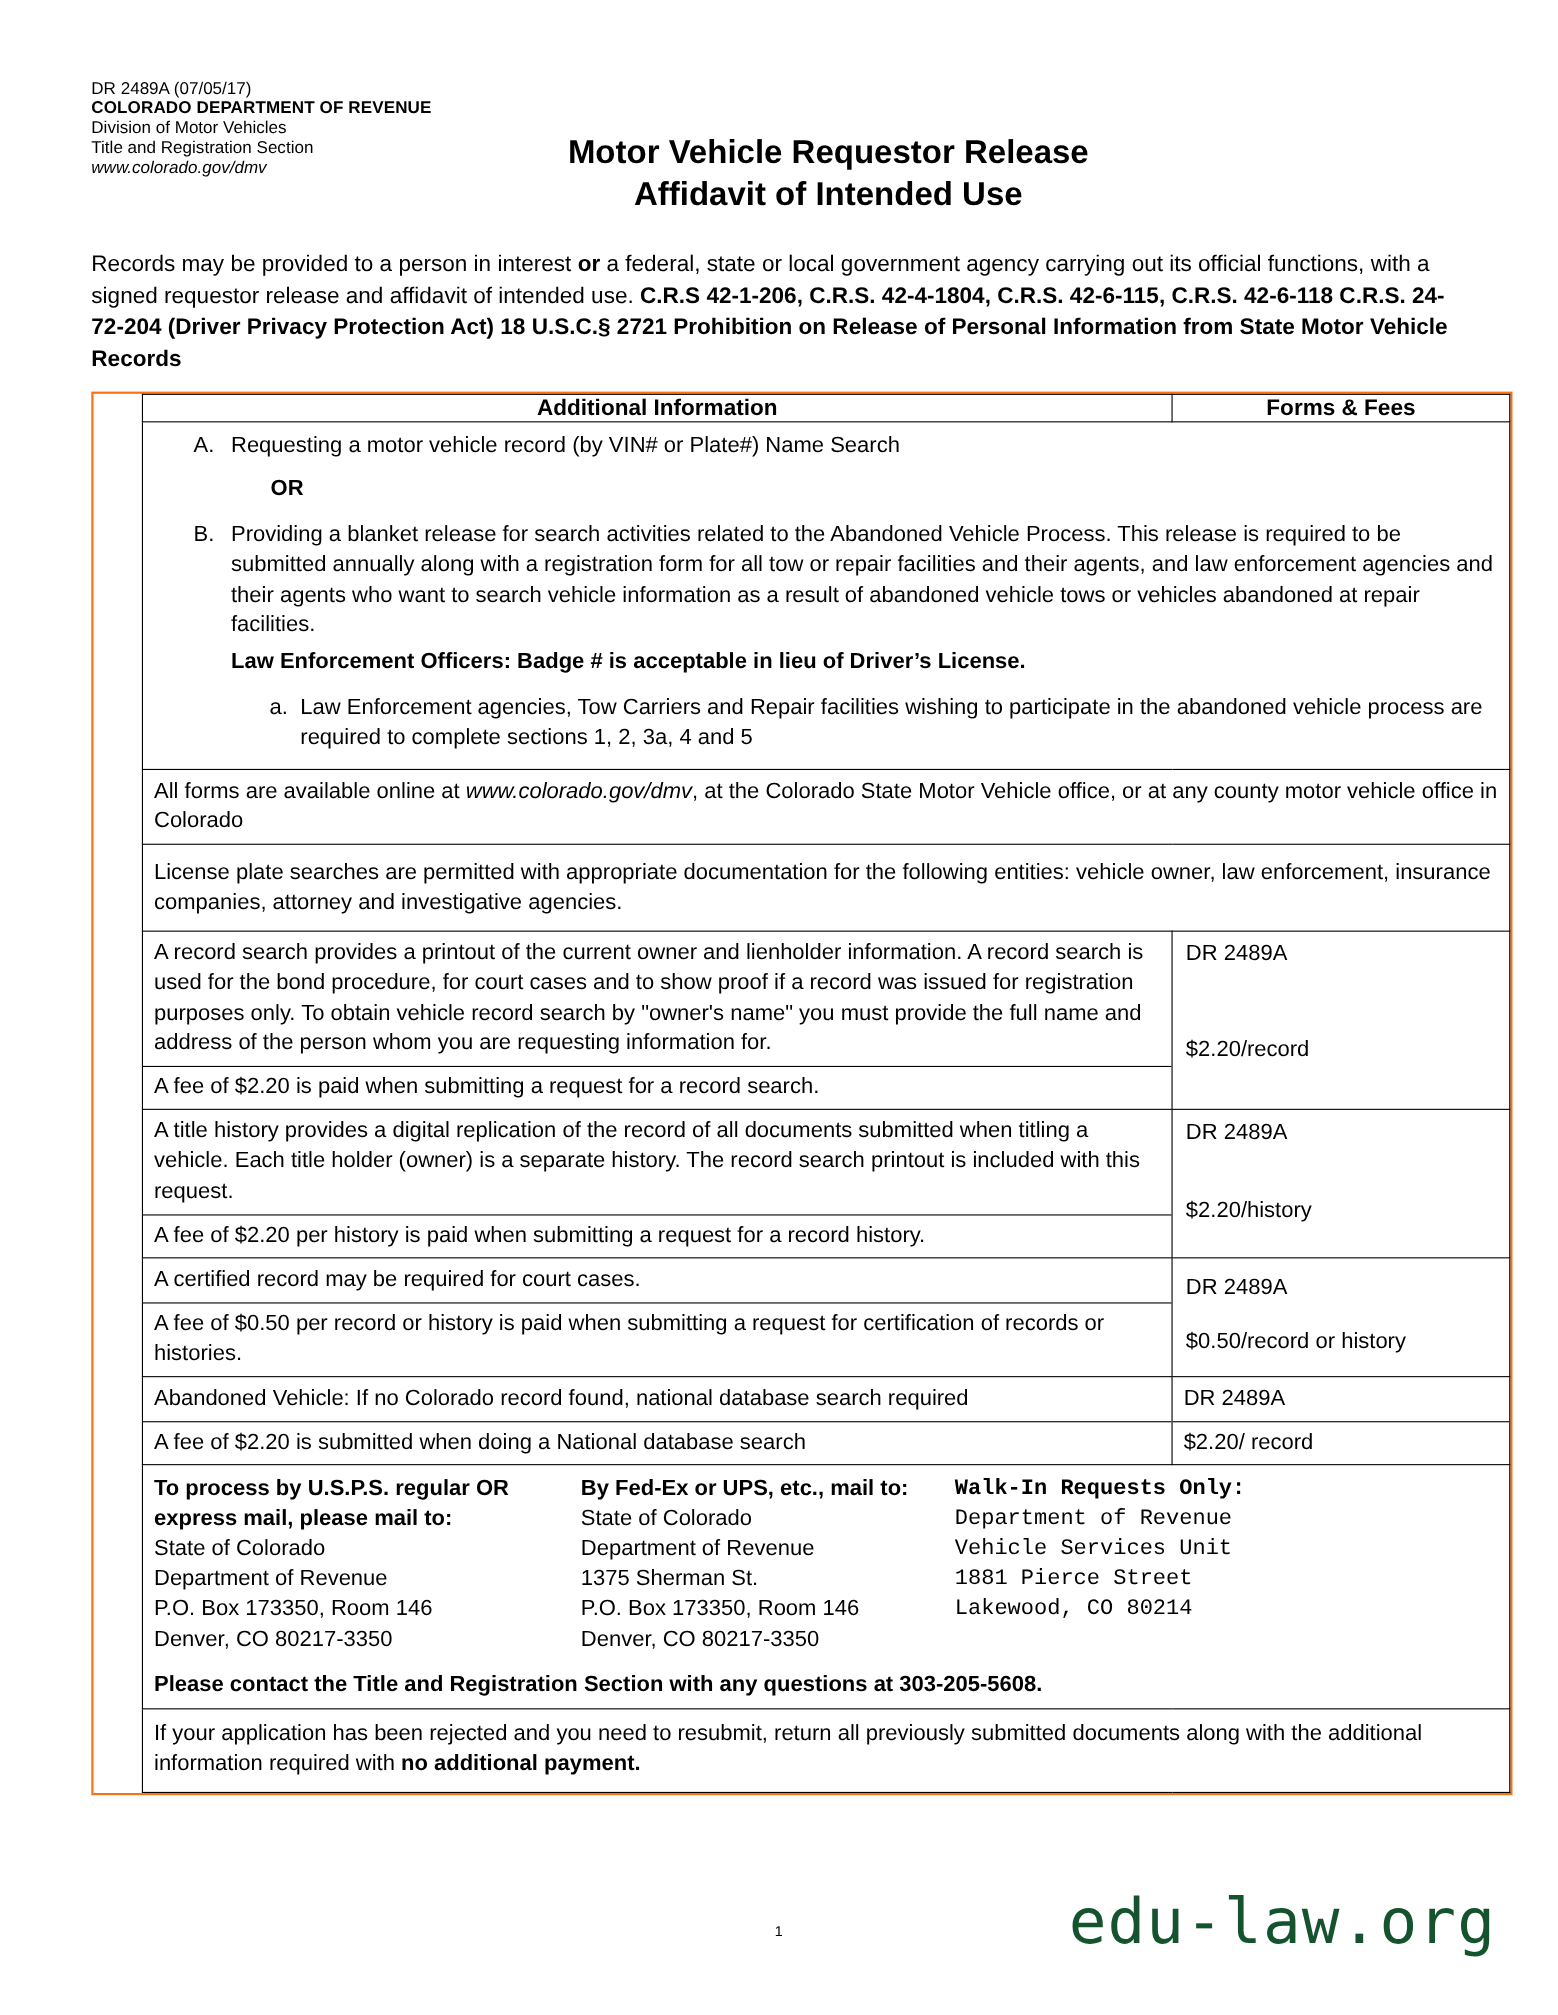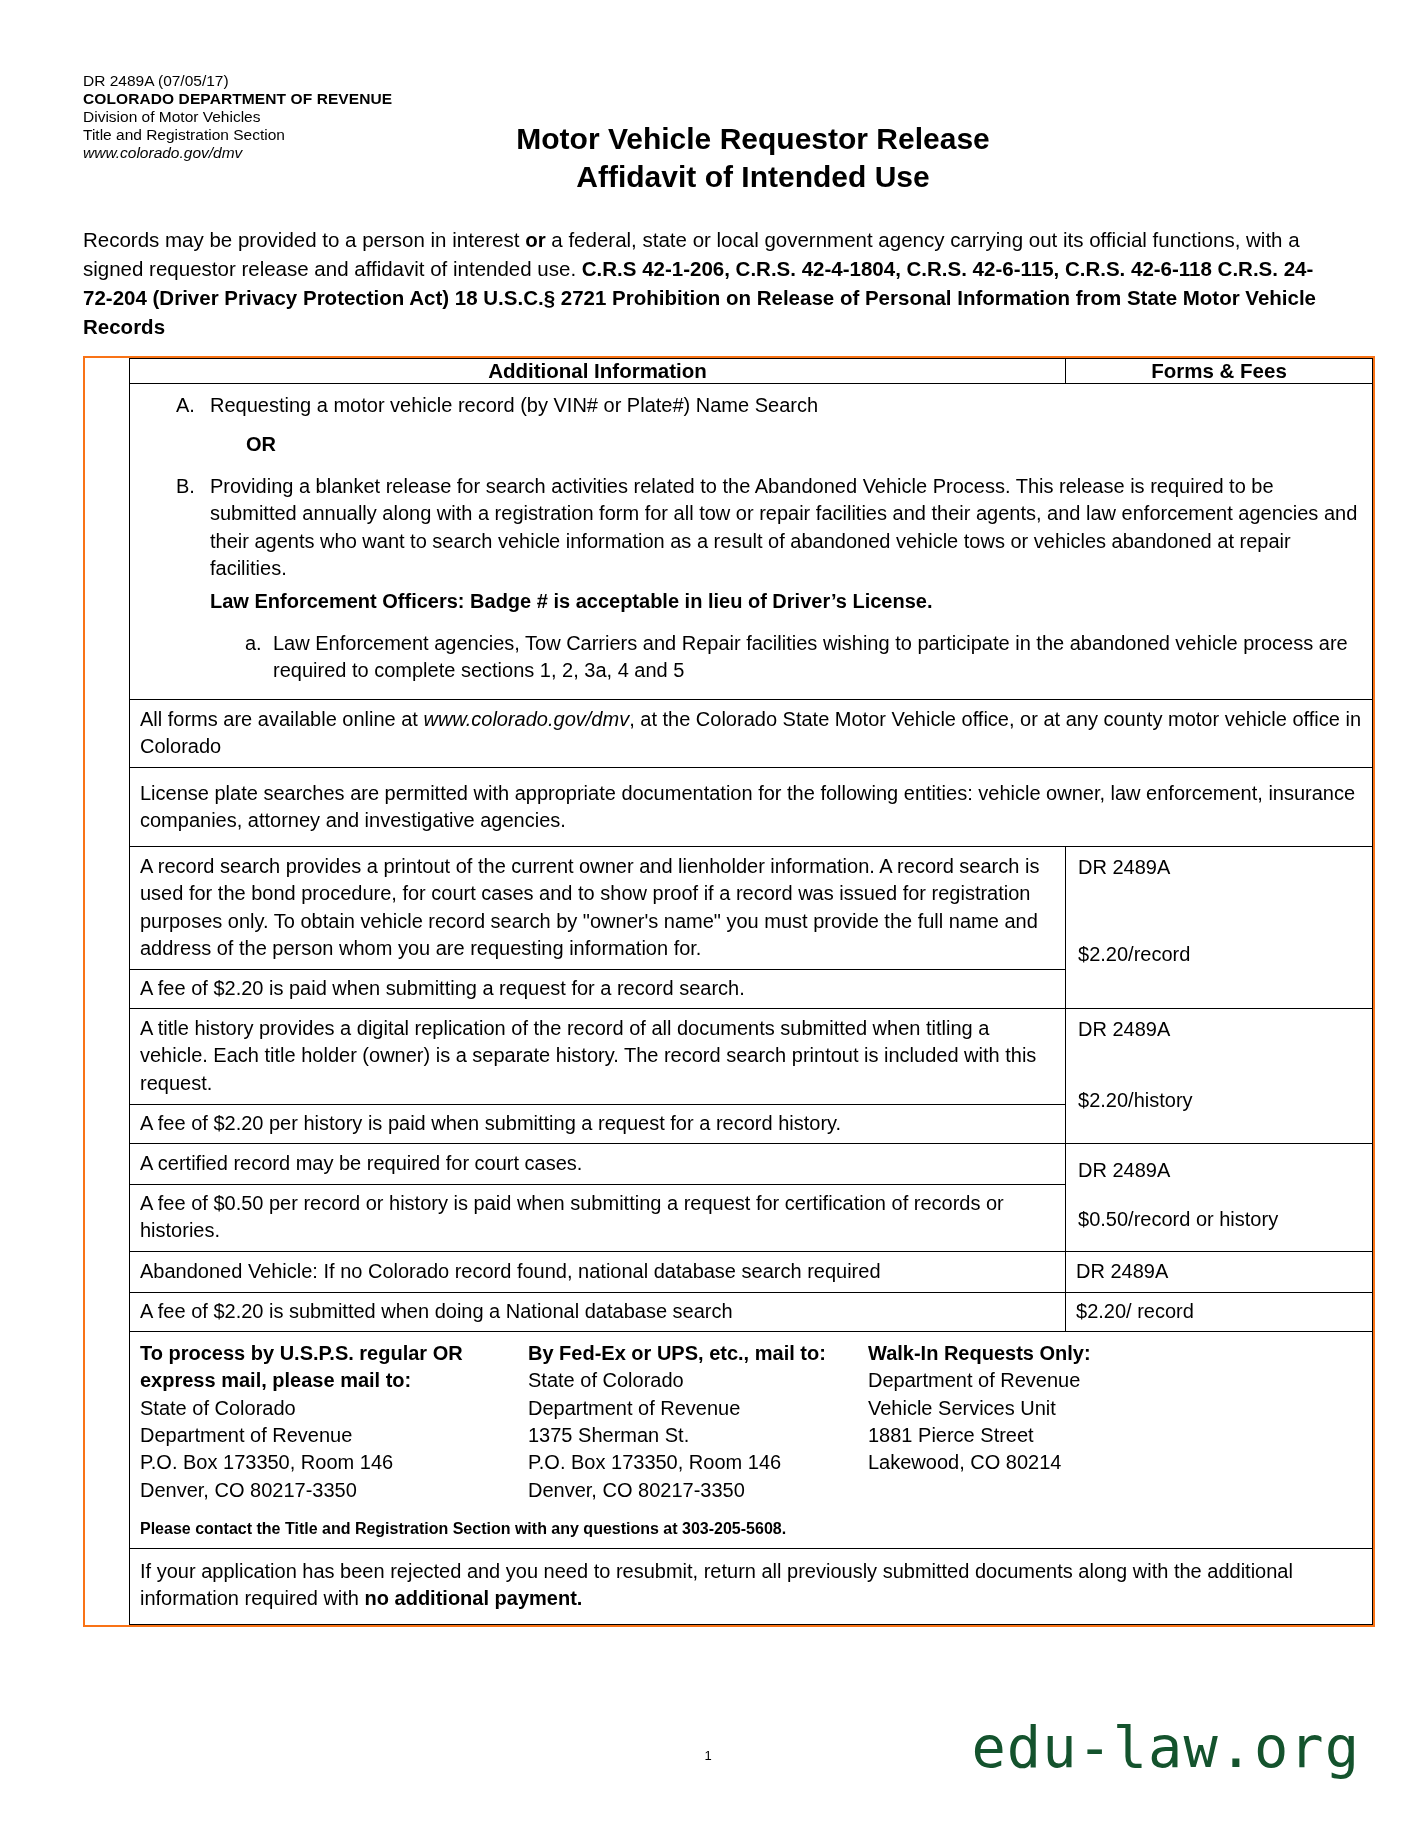--- a/index.html
+++ b/index.html
@@ -178,25 +178,25 @@
   
   .addr-wrap {
     display: flex;
     padding: 8px 10px 10px 10px;
     font-size: 20px;
     line-height: 1.37;
   }
   .addr-col { }
   .addr-col.c1 { width: 388px; }
   .addr-col.c2 { width: 340px; }
-  .addr-col.c3 { width: 300px; }
+  .addr-col.c3 { width: 300px; font-family: Liberation Mono, monospace; }
   .addr-col .hd { font-weight: bold; }
   .contact-line {
     font-weight: bold;
-    font-size: 16px;
+    font-size: 20px;
     padding: 6px 10px 10px 10px;
   }
 
   
   .pagenum {
     position: absolute;
     left: 0;
     right: 0;
     top: 1748px;
     text-align: center;

